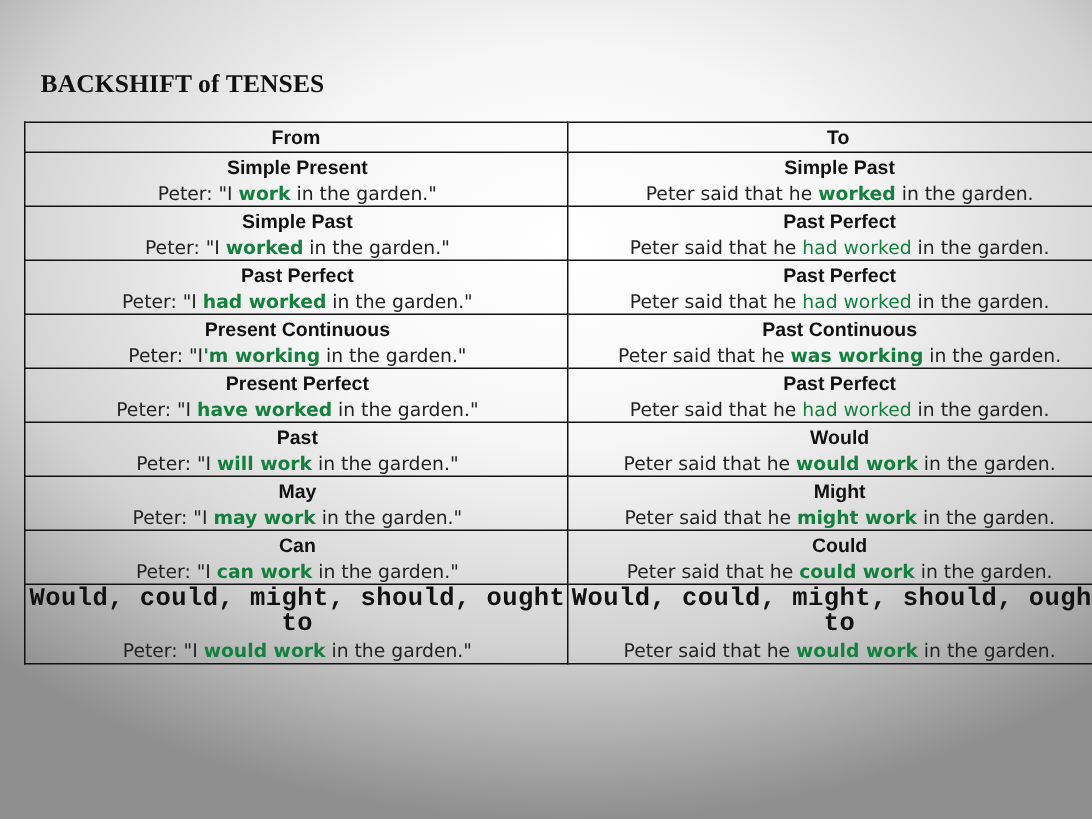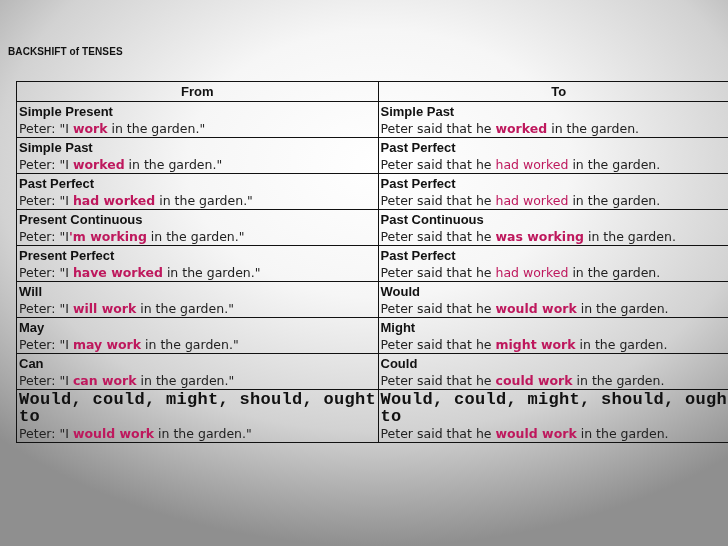--- a/index.html
+++ b/index.html
@@ -3,53 +3,54 @@
 <meta charset="utf-8">
 <style>
   html, body { margin: 0; padding: 0; }
   body {
     width: 728px; height: 546px; overflow: hidden; position: relative;
     background: radial-gradient(ellipse 75% 70% at 52% 30%, #ffffff 0%, #f6f6f6 35%, #d2d2d2 70%, #8f8f8f 100%);
     font-family: "DejaVu Sans", sans-serif;
     color: #111;
   }
   .title {
-    position: absolute; left: 8px; top: 46px;
-    font-family: Liberation Sans, sans-serif; font-weight: bold;
-    font-size: 10px; letter-spacing: 0.1px;
+    position: absolute; left: 27px; top: 46px;
+    font-family: Liberation Serif, serif; font-weight: bold;
+    font-size: 17px; letter-spacing: 0.1px;
   }
   table.backshift {
     position: absolute; left: 16px; top: 81px;
     width: 724px; border-collapse: collapse;
     table-layout: fixed;
   }
   table.backshift th, table.backshift td {
     border: 1.5px solid #111;
     vertical-align: top;
     padding: 0 0 0 2px;
+    text-align: center;
   }
   table.backshift th {
     font-family: "Liberation Sans", sans-serif; font-weight: bold;
     font-size: 13px; text-align: center; height: 19px; line-height: 19px;
     padding: 0;
   }
   table.backshift td { height: 35px; }
   tr.last td { height: 52px; }
   .tense {
     font-family: "Liberation Sans", sans-serif; font-weight: bold;
     font-size: 13px; line-height: 17px; margin-top: 1px; display: block;
   }
   .tense.wide {
     font-family: Liberation Mono, monospace; font-size: 17px; letter-spacing: 0.3px;
   }
   .sentence {
     font-size: 12.5px; line-height: 17px; display: block; color: #222;
     white-space: nowrap;
   }
-  .hl { color: #be185d; font-weight: bold; }
+  .hl { color: #15803d; font-weight: bold; }
   .hl.plain { font-weight: normal; }
 </style>
 </head>
 <body>
 
 <div class="title">BACKSHIFT of TENSES</div>
 
 <table class="backshift">
   <thead>
     <tr>
@@ -103,21 +104,21 @@
         <span class="tense">Present Perfect</span>
         <span class="sentence"><span>Peter: "I </span><span class="hl">have worked</span><span> in the garden."</span></span>
       </td>
       <td>
         <span class="tense">Past Perfect</span>
         <span class="sentence"><span>Peter said that he </span><span class="hl plain">had worked</span><span> in the garden.</span></span>
       </td>
     </tr>
     <tr>
       <td>
-        <span class="tense">Will</span>
+        <span class="tense">Past</span>
         <span class="sentence"><span>Peter: "I </span><span class="hl">will work</span><span> in the garden."</span></span>
       </td>
       <td>
         <span class="tense">Would</span>
         <span class="sentence"><span>Peter said that he </span><span class="hl">would work</span><span> in the garden.</span></span>
       </td>
     </tr>
     <tr>
       <td>
         <span class="tense">May</span>

